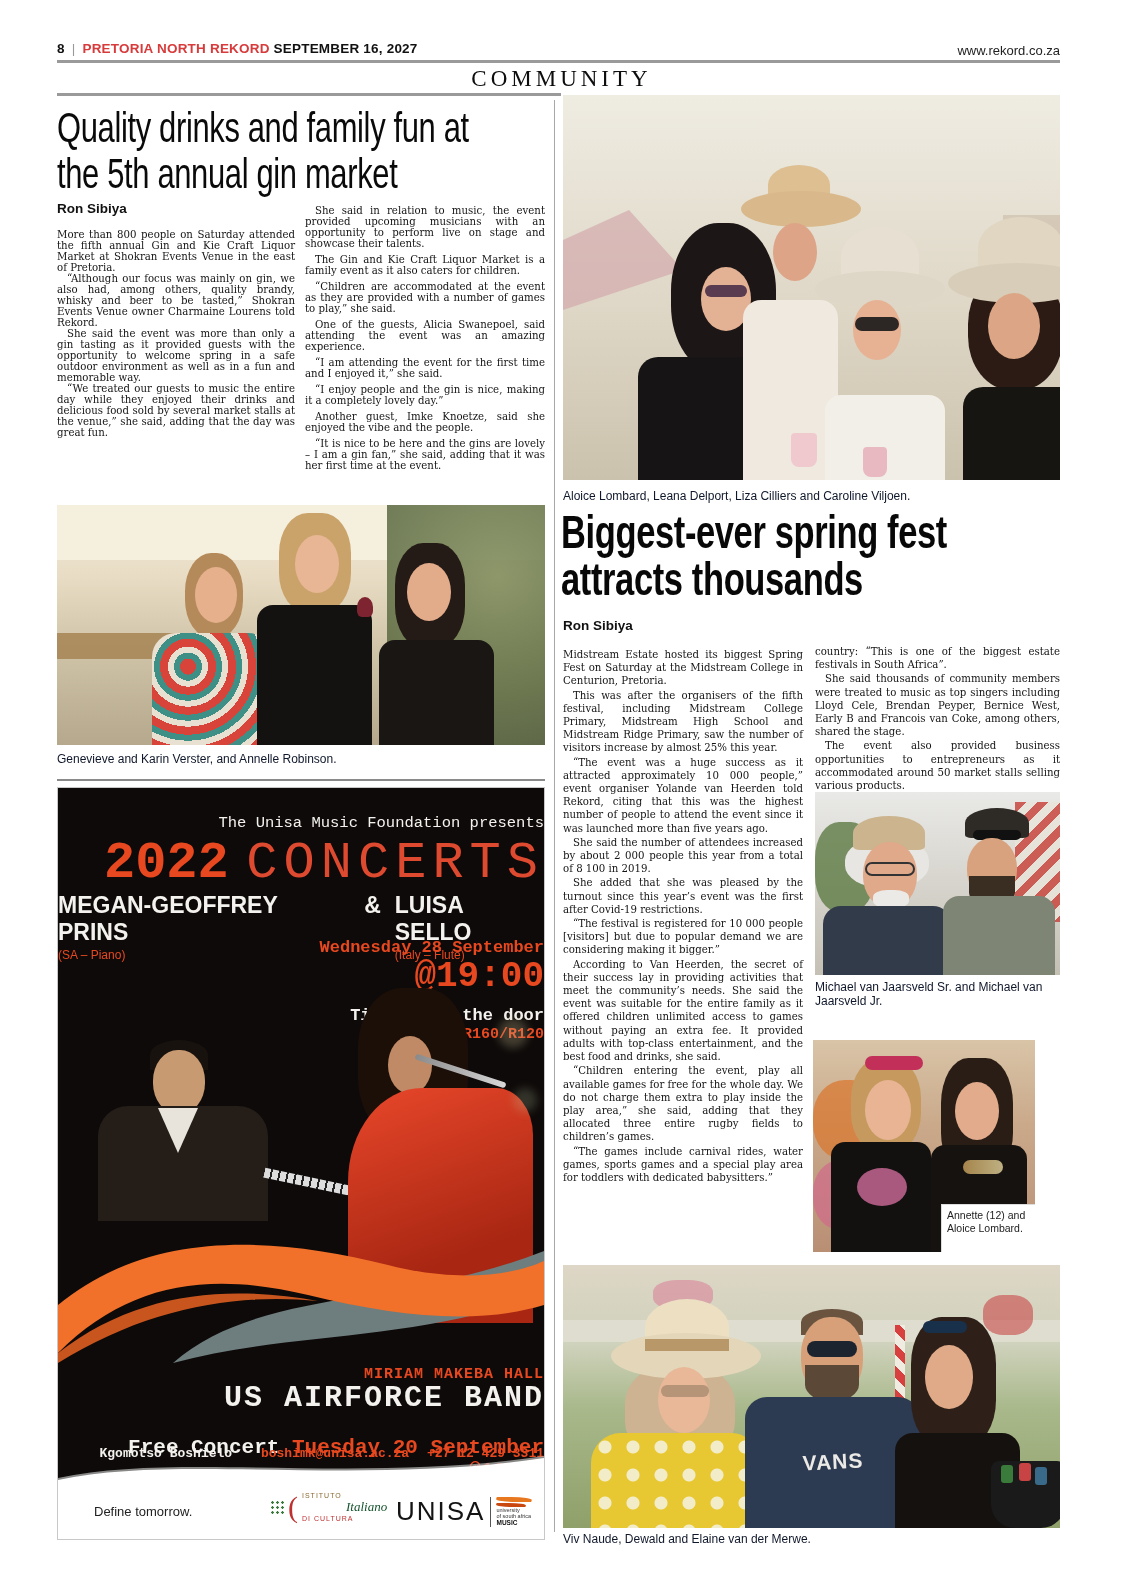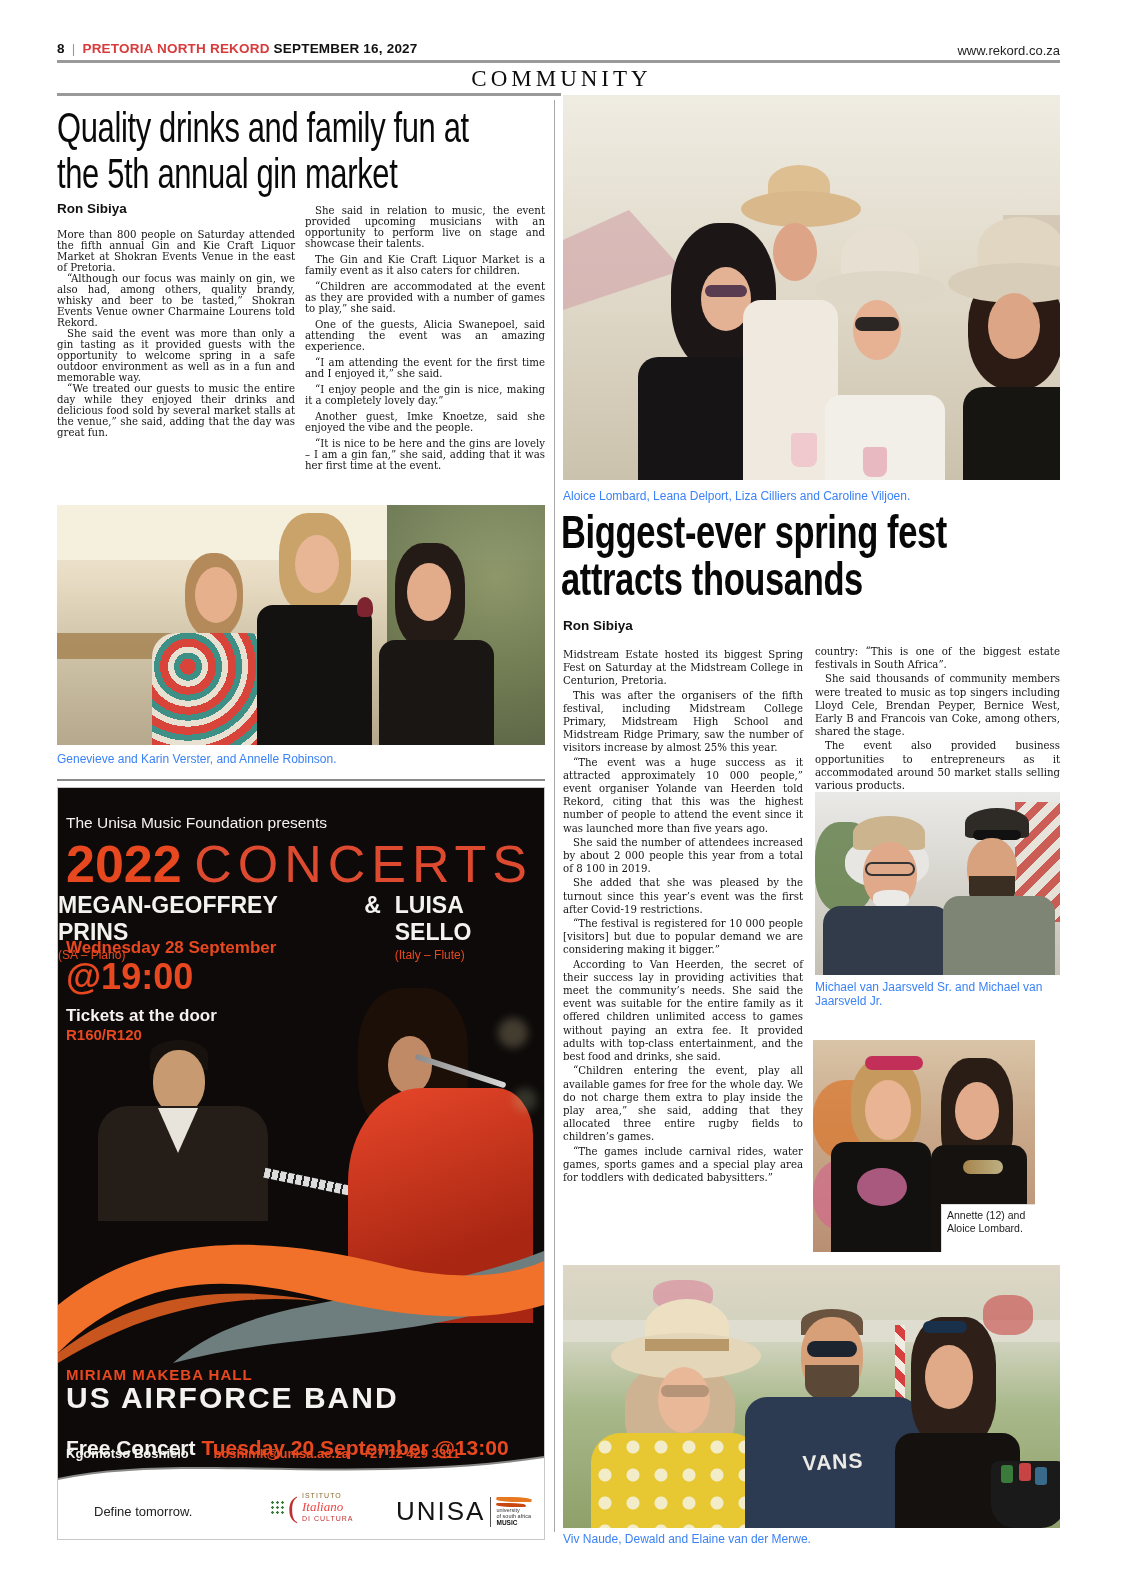--- a/index.html
+++ b/index.html
@@ -24,25 +24,25 @@
   .byline{position:absolute;font-size:13.5px;font-weight:bold;color:#111;}
   
   .bodycol{position:absolute;font-family:"DejaVu Serif","Liberation Serif",serif;
       font-size:10.2px;color:#141414;text-align:justify;}
   .bodycol p{margin:0;text-indent:10px;}
   .bodycol p.noind{text-indent:0;}
   .gin-col{line-height:11px;}
   .gin-col2 p{margin-bottom:5px;}
   .spring-col{line-height:13.2px;}
   .spring-col p{margin-bottom:1px;}
-  .cap{position:absolute;font-size:12px;line-height:14px;color:#3b82f6;}
+  .cap{position:absolute;font-size:12px;line-height:14px;color:#0f172a;}
   .ph{position:absolute;overflow:hidden;}
   
   .ad-black{position:absolute;background:#0d0a09;overflow:hidden;}
-  .ad-center{position:absolute;left:8px;right:0;text-align:left;}
+  .ad-center{position:absolute;left:8px;right:0;text-align:right;font-family:Liberation Mono, monospace;}
   .ad-red{color:var(--ad_red,#e8481f);}
   .ad-white{color:#f4f2ee;}
   .annette-box{position:absolute;background:#fff;color:#222;font-size:10.5px;line-height:12.5px;
       padding:4px 5px;border:1px solid #ddd;}
   .vans{font-weight:bold;color:#eceae6;font-size:21px;letter-spacing:1px;transform:rotate(-3deg);}
   .logo-small{font-size:5.5px;line-height:6px;color:#333;}
 </style>
 </head>
 <body>
 
@@ -158,21 +158,21 @@
       </svg>
     </div>
 
     <div class="abs" style="left:0;top:700px;width:486px;height:51px;background:#fff;">
       <div class="abs" style="left:36px;top:16px;font-size:13px;color:#222;">Define tomorrow.</div>
       <div class="abs" style="left:212px;top:2px;display:flex;gap:4px;align-items:center;">
         <i class="s" style="position:static;width:14px;height:14px;background:radial-gradient(#3a7a3a 1px,transparent 1.5px);background-size:5px 5px;"></i>
         <span style="font-family:'Liberation Serif',serif;font-size:30px;color:#c03030;font-weight:normal;">(</span>
         <span style="display:inline-block;text-align:left;">
           <span style="display:block;font-size:7px;letter-spacing:1px;color:#8a6a30;">ISTITUTO</span>
-          <span style="display:block;font-family:'Liberation Serif',serif;font-style:italic;font-size:13px;color:#ef4444;">Italiano</span>
+          <span style="display:block;font-family:'Liberation Serif',serif;font-style:italic;font-size:13px;color:#14532d;margin-left:44px;">Italiano</span>
           <span style="display:block;font-size:7px;letter-spacing:1px;color:#c03030;">DI CULTURA</span>
         </span>
       </div>
       <div class="abs" style="left:338px;top:8px;display:flex;align-items:center;gap:5px;">
         <span style="font-size:26px;letter-spacing:2px;color:#141414;">UNISA</span>
         <i class="s" style="position:static;width:1px;height:30px;background:#555;"></i>
         <span style="display:inline-block;text-align:left;">
           <i class="s" style="position:static;display:block;width:36px;height:5px;background:#e87820;border-radius:0 60% 0 60%;transform:skewX(-18deg);"></i>
           <i class="s" style="position:static;display:block;width:30px;height:4px;background:#c84810;border-radius:0 60% 0 60%;transform:skewX(-18deg);margin-top:1px;"></i>
           <span class="logo-small" style="display:block;">university</span>

